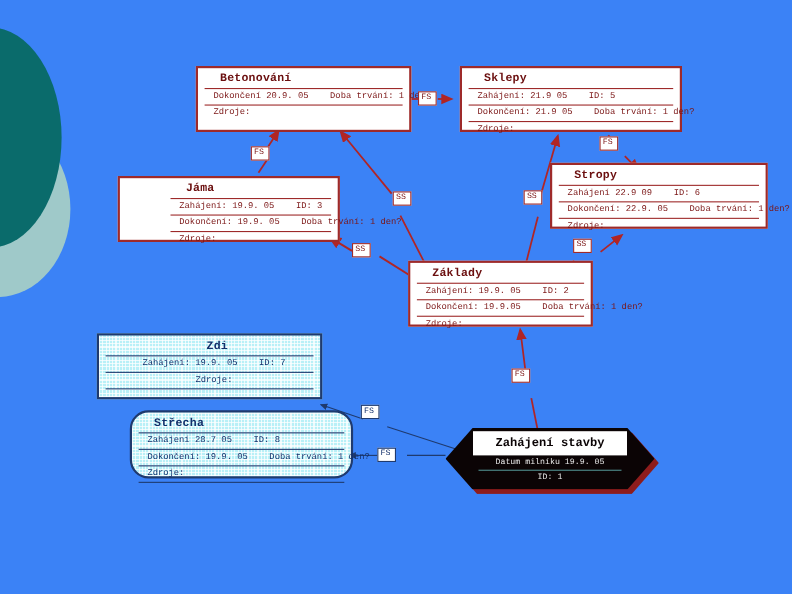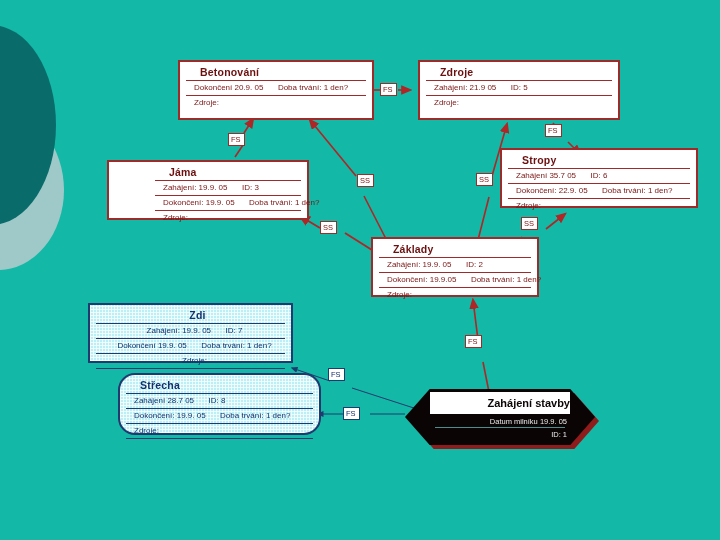--- a/index.html
+++ b/index.html
@@ -4,23 +4,23 @@
 <style>
   html, body {
     margin: 0;
     padding: 0;
     background: #ffffff;
   }
   #slide {
     position: relative;
     width: 720px;
     height: 540px;
-    background: #14b8a6;
+    background: #3b82f6;
     overflow: hidden;
-    font-family: Liberation Sans, sans-serif;
+    font-family: Liberation Mono, monospace;
   }
   
   .deco {
     position: absolute;
     border-radius: 50%;
   }
   .deco-light {
     left: -68px;
     top: 110px;
     width: 132px;
@@ -107,29 +107,29 @@
   .ms-title {
     position: absolute;
     left: 25px;
     top: 3px;
     width: 140px;
     height: 22px;
     background: #ffffff;
     color: #0b0405;
     font-size: 11px;
     font-weight: bold;
-    text-align: right;
+    text-align: center;
     line-height: 22px;
     box-sizing: border-box;
   }
   .ms-row {
     position: absolute;
     left: 28px;
     width: 134px;
-    text-align: right;
+    text-align: center;
     font-size: 7.5px;
     color: #e9e9e9;
     white-space: nowrap;
   }
   .ms-row.r1 { top: 28px; }
   .ms-row.r2 { top: 41px; }
   .ms-divider {
     position: absolute;
     left: 30px;
     top: 38px;
@@ -211,28 +211,35 @@
       <span>Dokončení</span>
       <span>20.9. 05</span>
       <span class="sep"></span>
       <span>Doba trvání:</span>
       <span>1 den?</span>
     </div>
     <div class="row">Zdroje:</div>
   </div>
 
   <div class="node" style="left:418px; top:60px; width:202px; height:60px;">
-    <div class="title">Zdroje</div>
+    <div class="title">Sklepy</div>
     <div class="row">
       <span>Zahájení:</span>
       <span>21.9 05</span>
       <span class="sep"></span>
       <span>ID:</span>
       <span>5</span>
     </div>
+    <div class="row">
+      <span>Dokončení:</span>
+      <span>21.9 05</span>
+      <span class="sep"></span>
+      <span>Doba trvání:</span>
+      <span>1 den?</span>
+    </div>
     <div class="row">Zdroje:</div>
   </div>
 
   <div class="node" style="left:107px; top:160px; width:202px; height:60px;padding-left:40px;">
     <div class="title">Jáma</div>
     <div class="row">
       <span>Zahájení:</span>
       <span>19.9. 05</span>
       <span class="sep"></span>
       <span>ID:</span>
@@ -245,21 +252,21 @@
       <span>Doba trvání:</span>
       <span>1 den?</span>
     </div>
     <div class="row">Zdroje:</div>
   </div>
 
   <div class="node" style="left:500px; top:148px; width:198px; height:60px;">
     <div class="title">Stropy</div>
     <div class="row">
       <span>Zahájení</span>
-      <span>35.7 05</span>
+      <span>22.9 09</span>
       <span class="sep"></span>
       <span>ID:</span>
       <span>6</span>
     </div>
     <div class="row">
       <span>Dokončení:</span>
       <span>22.9. 05</span>
       <span class="sep"></span>
       <span>Doba trvání:</span>
       <span>1 den?</span>
@@ -287,27 +294,20 @@
   </div>
 
   <div class="node blue" style="left:88px; top:303px; width:205px; height:60px;text-align:center;">
     <div class="title">Zdi</div>
     <div class="row">
       <span>Zahájení:</span>
       <span>19.9. 05</span>
       <span class="sep"></span>
       <span>ID:</span>
       <span>7</span>
-    </div>
-    <div class="row">
-      <span>Dokončení</span>
-      <span>19.9. 05</span>
-      <span class="sep"></span>
-      <span>Doba trvání:</span>
-      <span>1 den?</span>
     </div>
     <div class="row">Zdroje:</div>
   </div>
 
   <div class="node blue" style="left:118px; top:373px; width:203px; height:62px;border-radius:17px;">
     <div class="title">Střecha</div>
     <div class="row">
       <span>Zahájení</span>
       <span>28.7 05</span>
       <span class="sep"></span>

